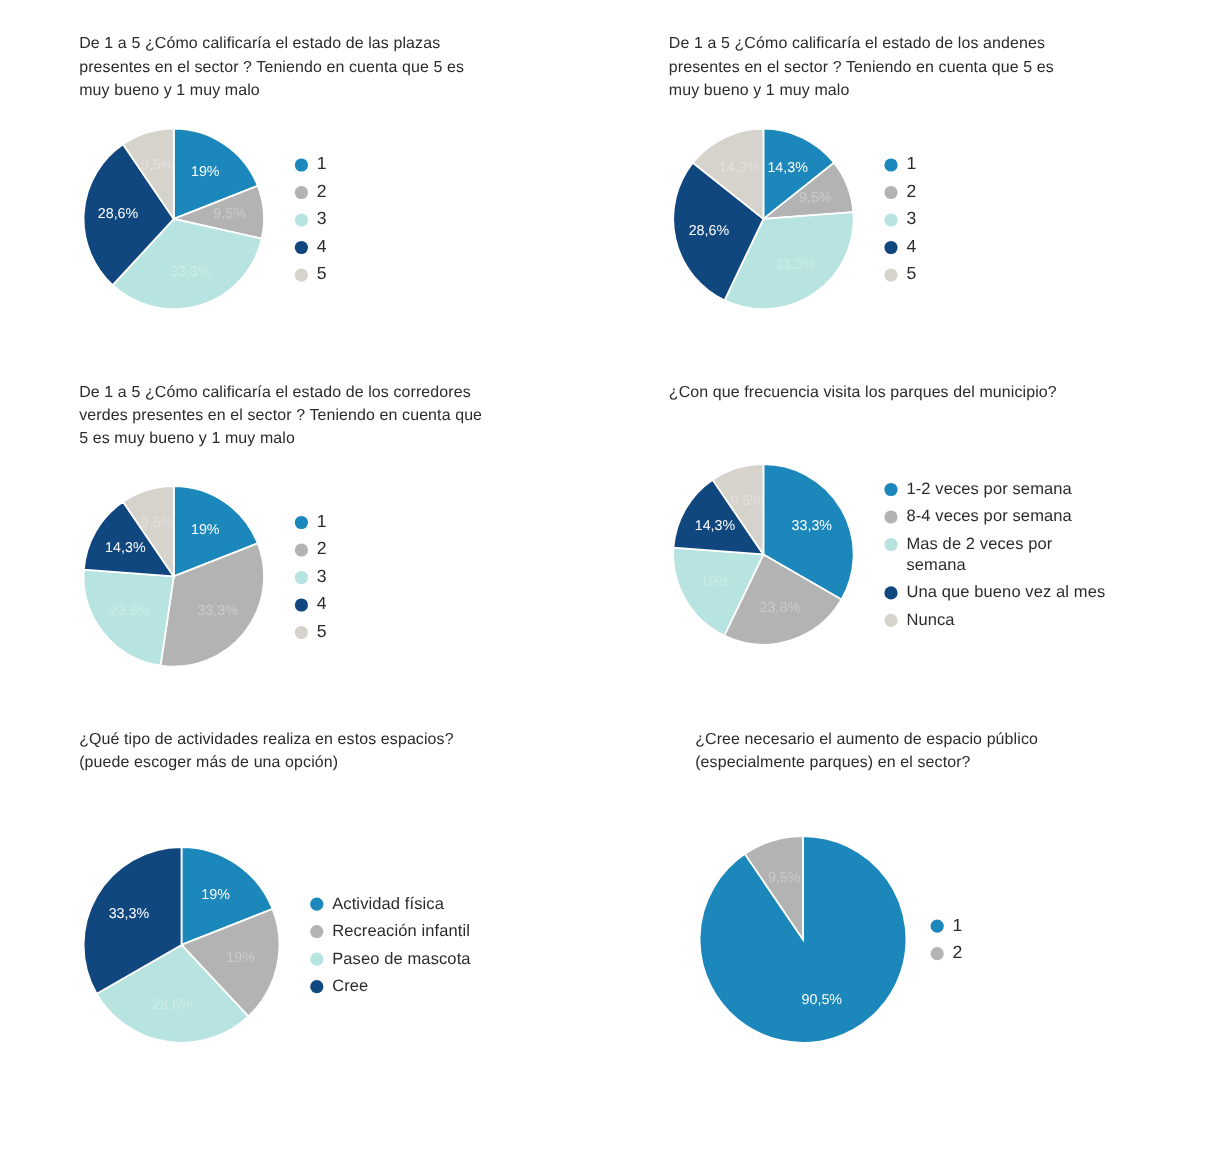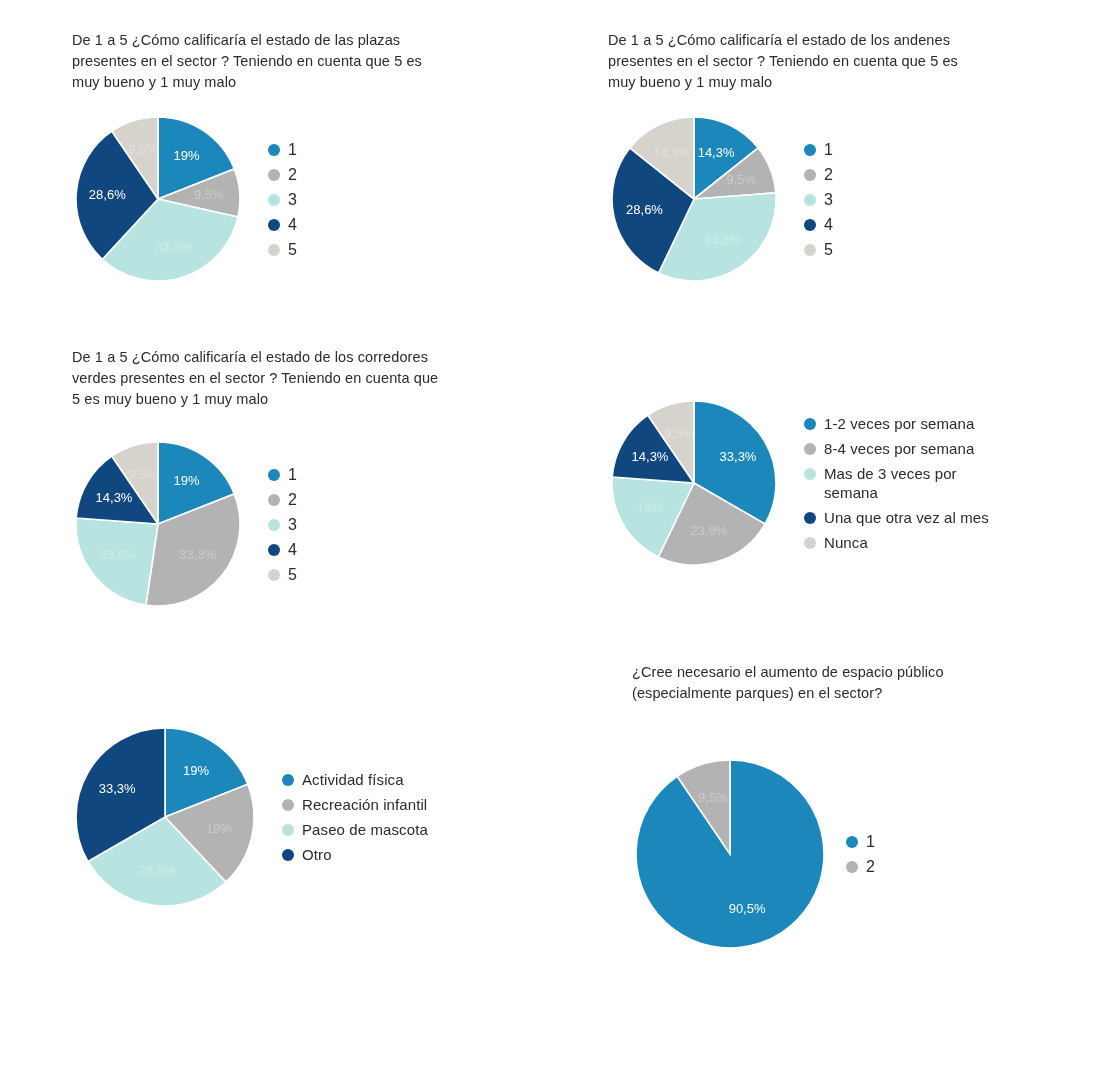--- a/index.html
+++ b/index.html
@@ -200,20 +200,21 @@
           </div>
           <div class="legend-item">
             <span class="swatch" style="background: rgb(214, 211, 205);"></span>
             <span class="legend-label legend-num">5</span>
           </div>
         </div>
     </div>
   </div>
 
   <div class="panel" style="left:608px; top:347px; width:470px;">
+    <div class="q-title">¿Con que frecuencia visita los parques del municipio?</div>
     <div class="chart-row" style="margin-top:50px;">
       <div class="pie-wrap" id="pie-3">
           <svg width="172" height="172" viewBox="0 0 172 172" class="pie-svg">
             <path d="M 86 86 L 86.00 4.00 A 82 82 0 0 1 157.01 127.00 Z" fill="#1b87ba" stroke="#ffffff" stroke-width="1.6"></path>
             <path d="M 86 86 L 157.01 127.00 A 82 82 0 0 1 50.36 159.85 Z" fill="#b3b3b3" stroke="#ffffff" stroke-width="1.6"></path>
             <path d="M 86 86 L 50.36 159.85 A 82 82 0 0 1 4.22 79.95 Z" fill="#b7e4e0" stroke="#ffffff" stroke-width="1.6"></path>
             <path d="M 86 86 L 4.22 79.95 A 82 82 0 0 1 39.87 18.21 Z" fill="#11477f" stroke="#ffffff" stroke-width="1.6"></path>
             <path d="M 86 86 L 39.87 18.21 A 82 82 0 0 1 86.00 4.00 Z" fill="#d6d3cd" stroke="#ffffff" stroke-width="1.6"></path>
             <text x="130.0" y="60.6" class="pct-label">33,3%</text>
             <text x="101.0" y="134.6" class="pct-label faded">23,8%</text>
@@ -226,36 +227,38 @@
           <div class="legend-item">
             <span class="swatch" style="background: rgb(27, 135, 186);"></span>
             <span class="legend-label">1-2 veces por semana</span>
           </div>
           <div class="legend-item">
             <span class="swatch" style="background: rgb(179, 179, 179);"></span>
             <span class="legend-label">8-4 veces por semana</span>
           </div>
           <div class="legend-item">
             <span class="swatch" style="background: rgb(183, 228, 224);"></span>
-            <span class="legend-label">Mas de 3 veces por
+            <span class="legend-label">Mas de 2 veces por
 semana</span>
           </div>
           <div class="legend-item">
             <span class="swatch" style="background: rgb(17, 71, 127);"></span>
-            <span class="legend-label">Una que otra vez al mes</span>
+            <span class="legend-label">Una que bueno vez al mes</span>
           </div>
           <div class="legend-item">
             <span class="swatch" style="background: rgb(214, 211, 205);"></span>
             <span class="legend-label">Nunca</span>
           </div>
         </div>
     </div>
   </div>
 
   <div class="panel" style="left:72px; top:662px; width:470px;">
+    <div class="q-title">¿Qué tipo de actividades realiza en estos espacios?
+(puede escoger más de una opción)</div>
     <div class="chart-row" style="margin-top:62px;">
       <div class="pie-wrap" id="pie-4">
           <svg width="186" height="186" viewBox="0 0 186 186" class="pie-svg">
             <path d="M 93 93 L 93.00 4.00 A 89 89 0 0 1 175.79 60.34 Z" fill="#1b87ba" stroke="#ffffff" stroke-width="1.6"></path>
             <path d="M 93 93 L 175.79 60.34 A 89 89 0 0 1 153.77 158.02 Z" fill="#b3b3b3" stroke="#ffffff" stroke-width="1.6"></path>
             <path d="M 93 93 L 153.77 158.02 A 89 89 0 0 1 15.92 137.50 Z" fill="#b7e4e0" stroke="#ffffff" stroke-width="1.6"></path>
             <path d="M 93 93 L 15.92 137.50 A 89 89 0 0 1 93.00 4.00 Z" fill="#11477f" stroke="#ffffff" stroke-width="1.6"></path>
             <text x="124.0" y="47.4" class="pct-label">19%</text>
             <text x="146.8" y="105.1" class="pct-label faded">19%</text>
             <text x="84.9" y="147.6" class="pct-label faded">28,6%</text>
@@ -270,21 +273,21 @@
           <div class="legend-item">
             <span class="swatch" style="background: rgb(179, 179, 179);"></span>
             <span class="legend-label">Recreación infantil</span>
           </div>
           <div class="legend-item">
             <span class="swatch" style="background: rgb(183, 228, 224);"></span>
             <span class="legend-label">Paseo de mascota</span>
           </div>
           <div class="legend-item">
             <span class="swatch" style="background: rgb(17, 71, 127);"></span>
-            <span class="legend-label">Otro</span>
+            <span class="legend-label">Cree</span>
           </div>
         </div>
     </div>
   </div>
 
   <div class="panel" style="left:632px; top:662px; width:470px;">
     <div class="q-title">¿Cree necesario el aumento de espacio público
 (especialmente parques) en el sector?</div>
     <div class="chart-row" style="margin-top:52px;">
       <div class="pie-wrap" id="pie-5">

